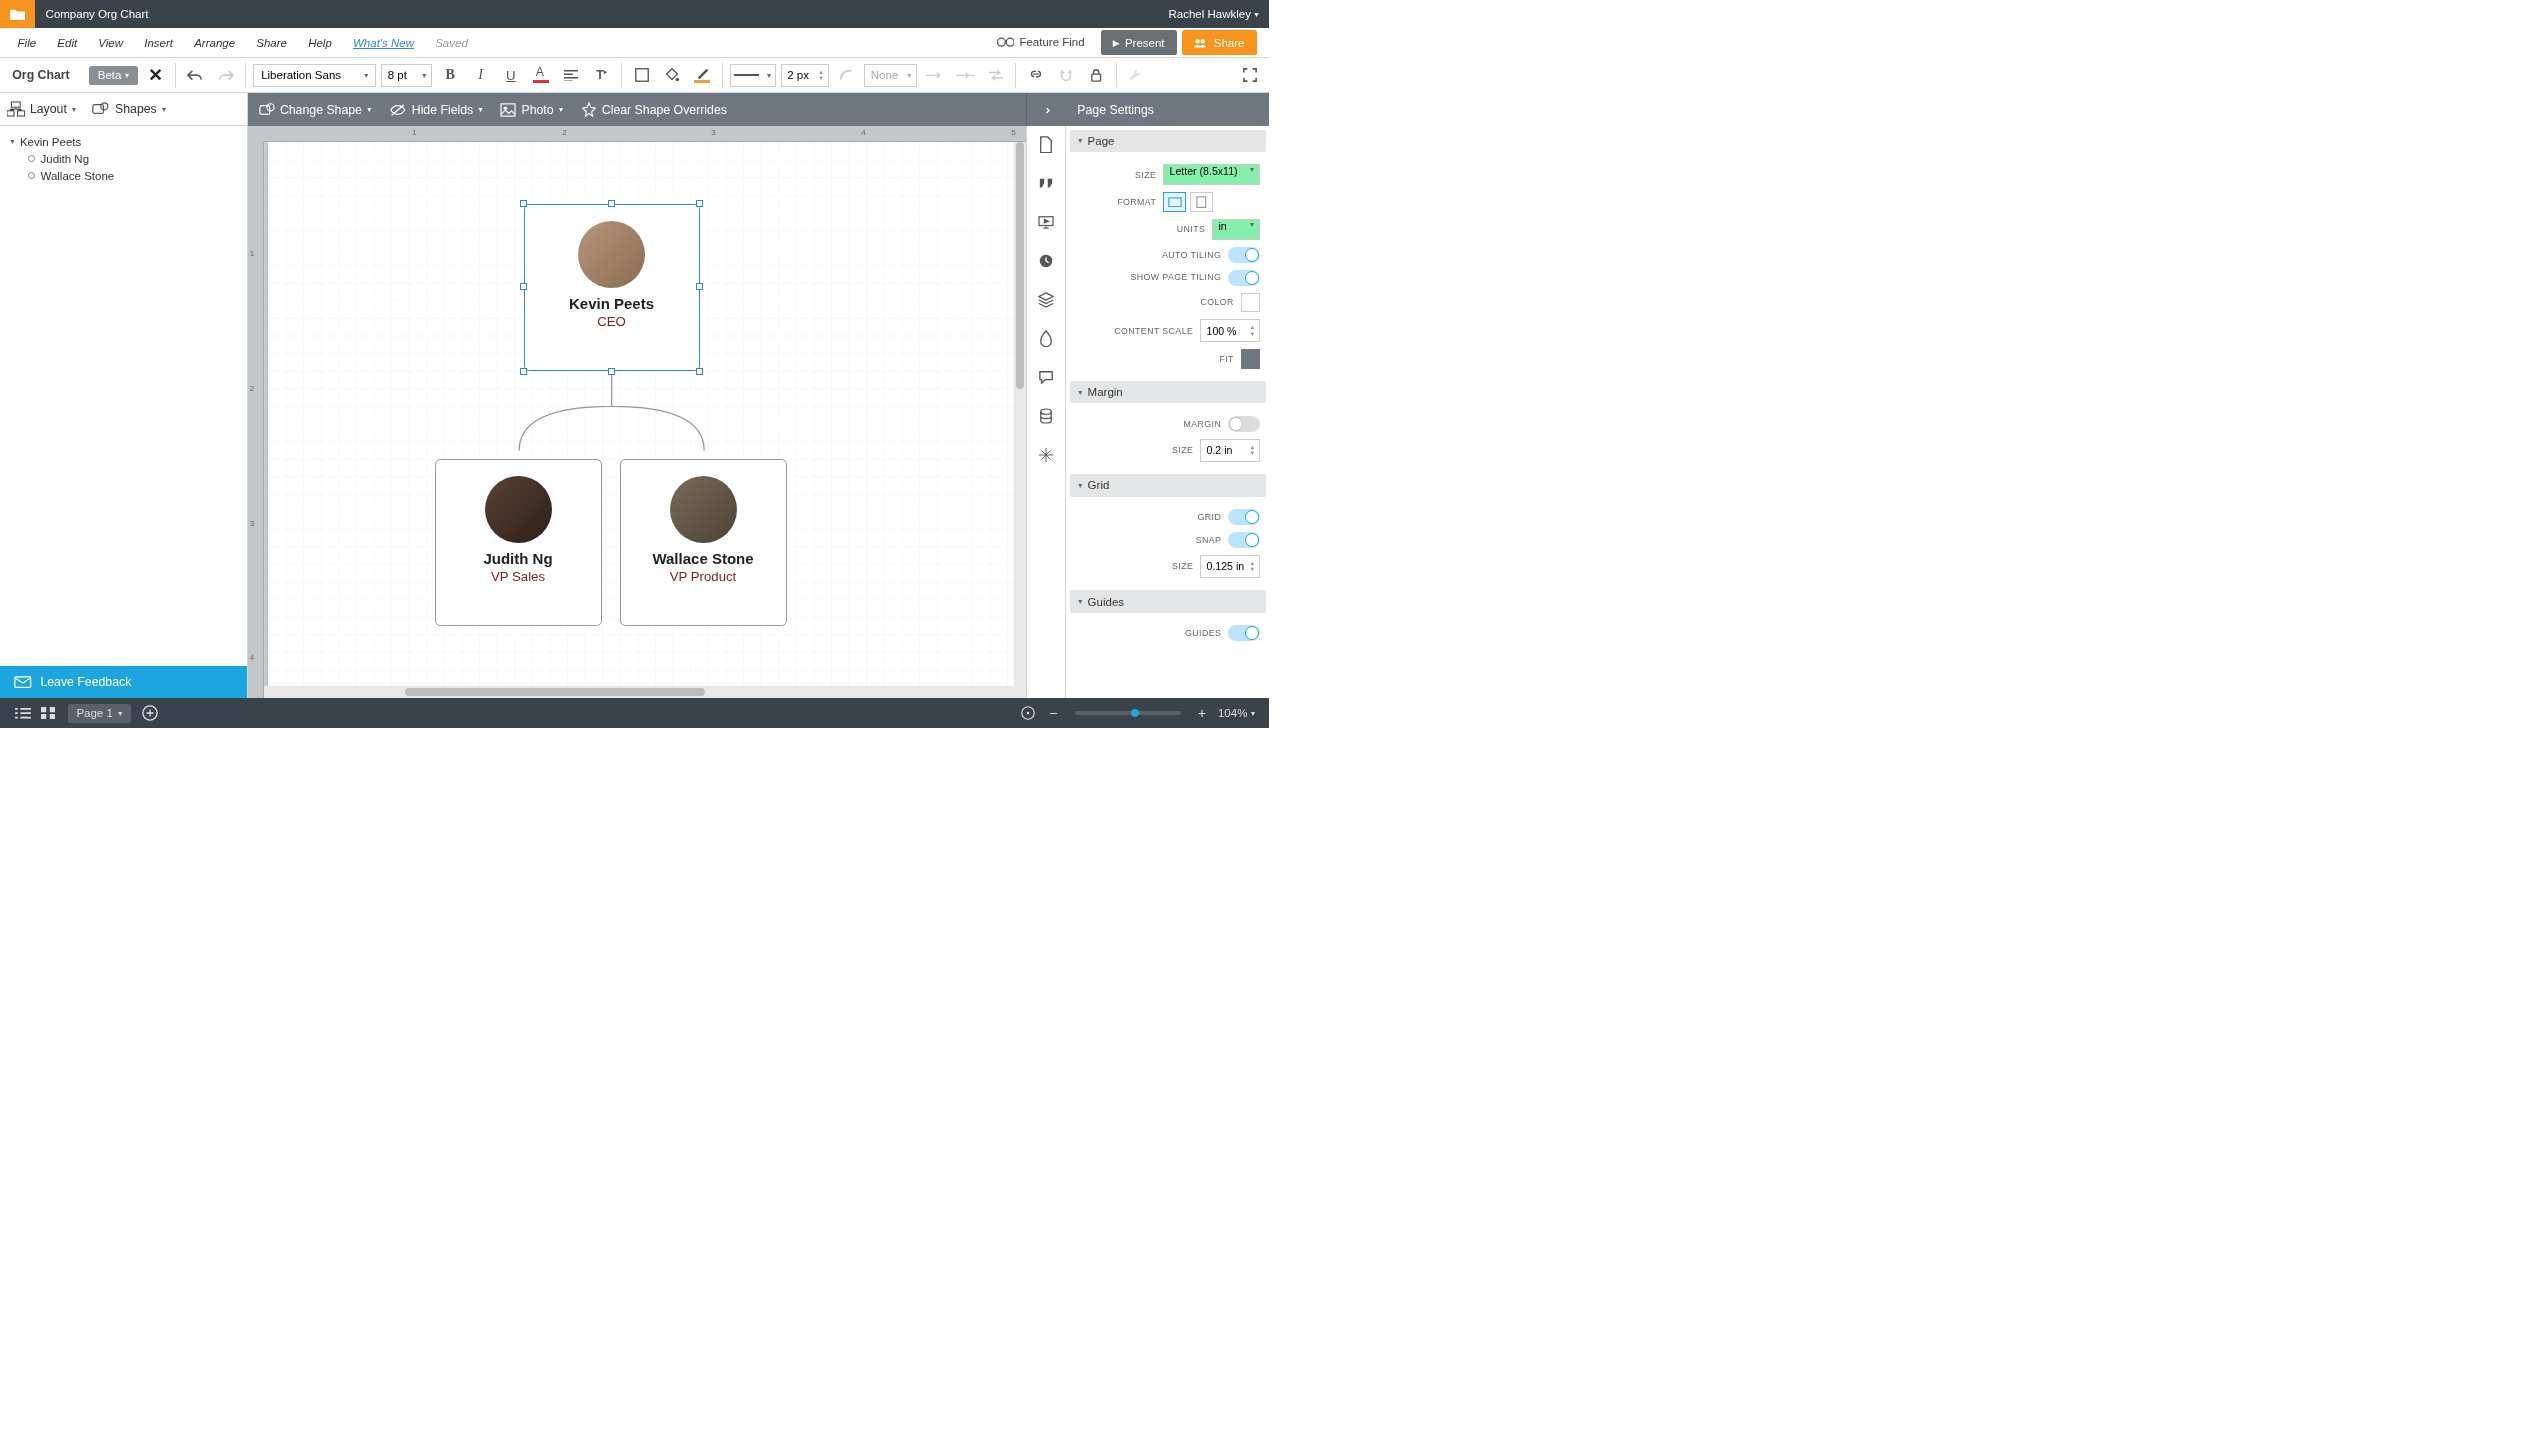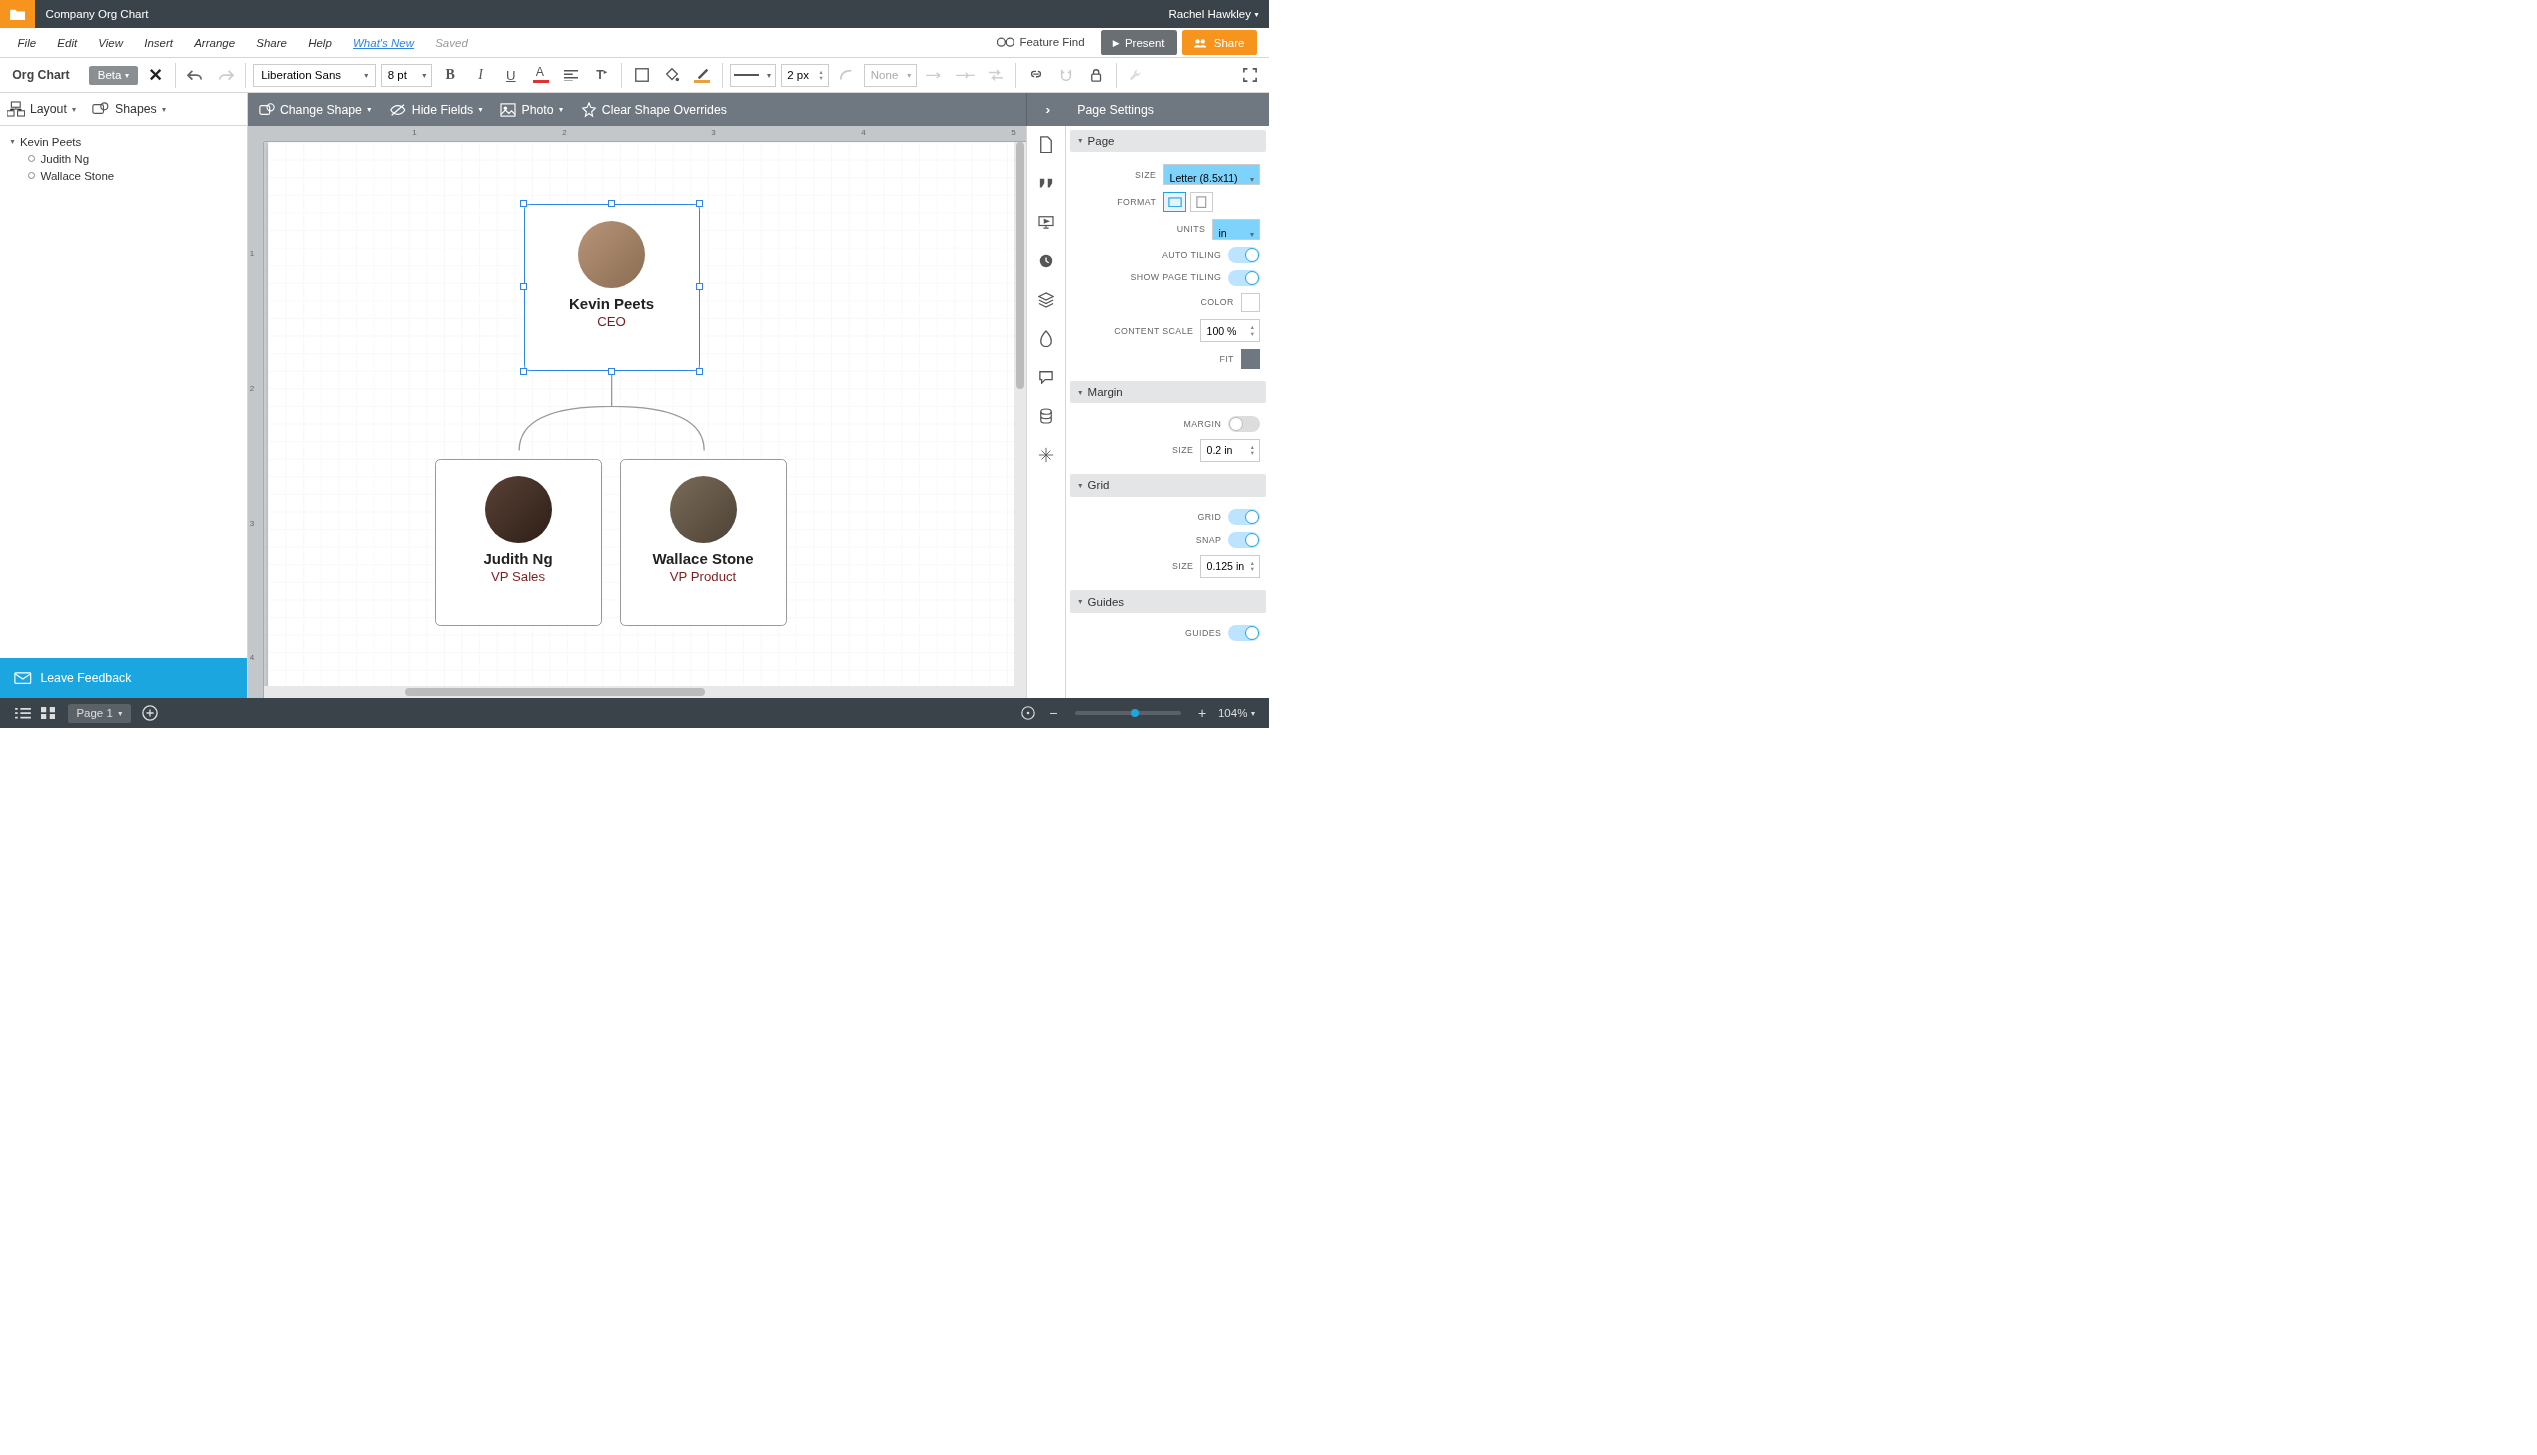--- a/index.html
+++ b/index.html
@@ -48,21 +48,21 @@
 .sub-settings { width: 204px; background: #6f7880; color: #fff; display: flex; align-items: center; padding: 0 12.3px; font-size: 12.3px; }
 
 
 .main-area { flex: 1; display: flex; overflow: hidden; }
 
 
 .left-panel { width: 248px; border-right: 0.9px solid #d6d6d6; display: flex; flex-direction: column; font-size: 11.5px; }
 .left-panel .tree { padding: 7px 10.6px; flex: 1; }
 .left-panel .tree-item { padding: 2.6px 0; display: flex; align-items: center; gap: 5.3px; color: #333; cursor: pointer; }
 .left-panel .tree-item.child { padding-left: 17.6px; }
-.left-panel .feedback { height: 40px; background: #1ca6e0; color: #fff; display: flex; align-items: center; gap: 8.8px; padding: 0 14px; font-size: 12.3px; cursor: pointer; }
+.left-panel .feedback { height: 32px; background: #1ca6e0; color: #fff; display: flex; align-items: center; gap: 8.8px; padding: 0 14px; font-size: 12.3px; cursor: pointer; }
 
 
 .canvas-wrap { flex: 1; display: flex; flex-direction: column; background: #cfd2d5; position: relative; }
 .ruler-corner { position: absolute; left: 0; top: 0; width: 16px; height: 16px; background: #c3c7ca; z-index: 3; }
 .ruler-h { position: absolute; left: 16px; right: 0; top: 0; height: 16px; background: #c3c7ca; border-bottom: 0.9px solid #aaa; z-index: 2; }
 .ruler-h .tick { position: absolute; top: 1.8px; font-size: 8px; color: #666; transform: translateX(-1.8px); }
 .ruler-v { position: absolute; left: 0; top: 16px; bottom: 0; width: 16px; background: #c3c7ca; border-right: 0.9px solid #aaa; z-index: 2; }
 .ruler-v .tick { position: absolute; left: 1.8px; font-size: 8px; color: #666; transform: translateY(-4.4px); }
 .canvas-inner { position: absolute; left: 16px; top: 16px; right: 0; bottom: 0; overflow: hidden; }
 .page { position: absolute; left: 3.5px; top: 0; width: 749px; height: 969px; background: #fff; box-shadow: 0 1.8px 5.3px rgba(0,0,0,0.2); }
@@ -89,21 +89,21 @@
 .right-strip { width: 39px; border-left: 0.9px solid #d6d6d6; display: flex; flex-direction: column; align-items: center; padding-top: 8.8px; gap: 19.4px; }
 .right-strip .strip-icon { width: 19.4px; height: 19.4px; cursor: pointer; color: #555; display: flex; align-items: center; justify-content: center; }
 
 
 .right-panel { width: 204px; border-left: 0.9px solid #d6d6d6; overflow-y: auto; font-size: 10.6px; }
 .panel-section-hdr { background: #e4e5e7; padding: 5.3px 8.8px; font-size: 11.5px; color: #333; display: flex; align-items: center; gap: 5.3px; cursor: pointer; margin: 3.5px; border-radius: 1.8px;}
 .panel-body { padding: 5.3px 8.8px; }
 .panel-row { display: flex; align-items: center; justify-content: flex-end; gap: 7px; padding: 3.5px 0; }
 .panel-row .lbl { font-size: 8.8px; letter-spacing: 0.4px; color: #666; text-align: right; text-transform: uppercase; }
 .panel-row .ctl { width: 97px; display: flex; align-items: center; }
-.panel-row .sel { height: 21px; border: 0.9px solid #ccc; width: 100%; display: flex; align-items: flex-end; justify-content: space-between; padding: 0 5.3px; font-size: 10.6px; cursor: pointer; background: #7dd3fc;}
+.panel-row .sel { height: 21px; border: 0.9px solid #ccc; width: 100%; display: flex; align-items: flex-start; justify-content: space-between; padding: 0 5.3px; font-size: 10.6px; cursor: pointer; background: #86efac;}
 .panel-row .num { height: 23px; border: 0.9px solid #ccc; width: 60px; display: flex; align-items: center; justify-content: space-between; padding: 0 5.3px; font-size: 10.6px; background: #fff; }
 .panel-row .swatch { width: 19.4px; height: 19.4px; border: 0.9px solid #ccc; cursor: pointer; }
 .toggle { width: 32px; height: 16px; border-radius: 8px; position: relative; cursor: pointer; }
 .toggle.on { background: #bde4ff; }
 .toggle.off { background: #ddd; }
 .toggle .knob { position: absolute; width: 14px; height: 14px; border-radius: 50%; top: 0.9px; background: #fff; border: 1.8px solid #1ca6e0; }
 .toggle.on .knob { right: 0.9px; border-color: #1ca6e0; }
 .toggle.off .knob { left: 0.9px; border-color: #bbb; }
 .fmt-btn { width: 23px; height: 19.4px; border: 0.9px solid #ccc; display: flex; align-items: center; justify-content: center; cursor: pointer; }
 .fmt-btn.active { border-color: #1ca6e0; background: #e8f4fd; }

